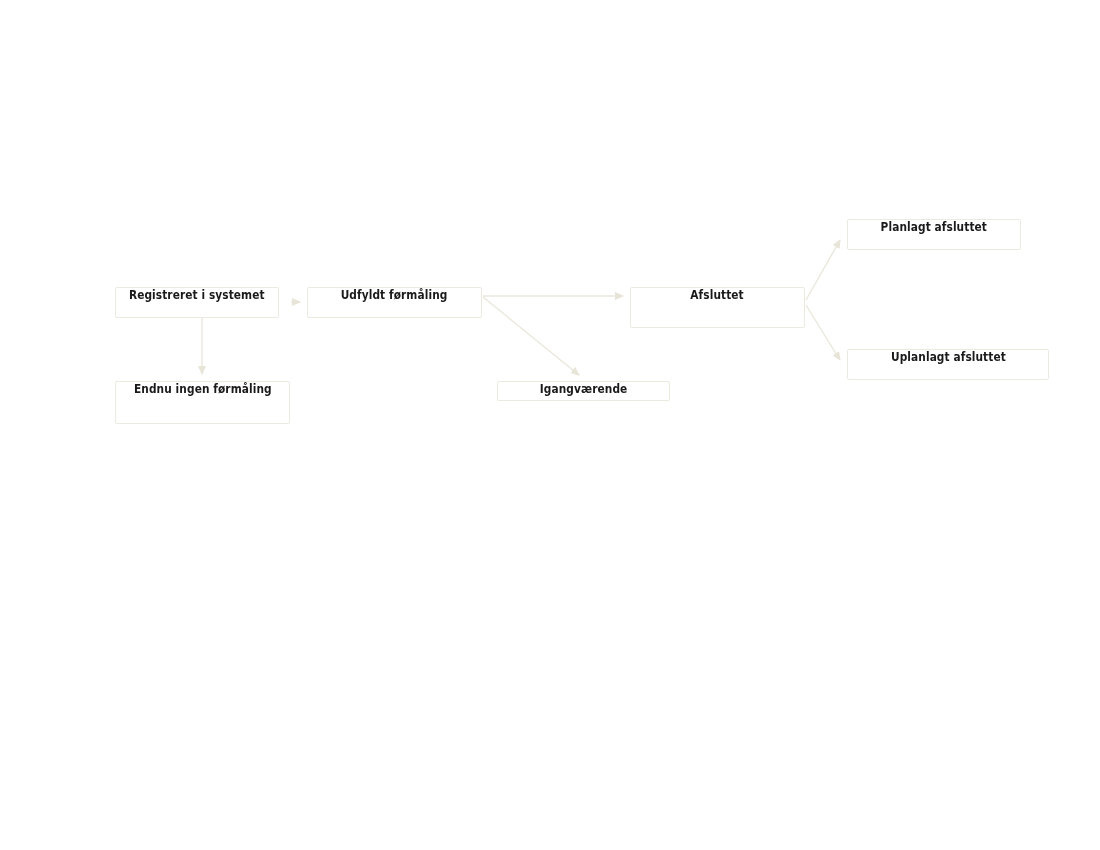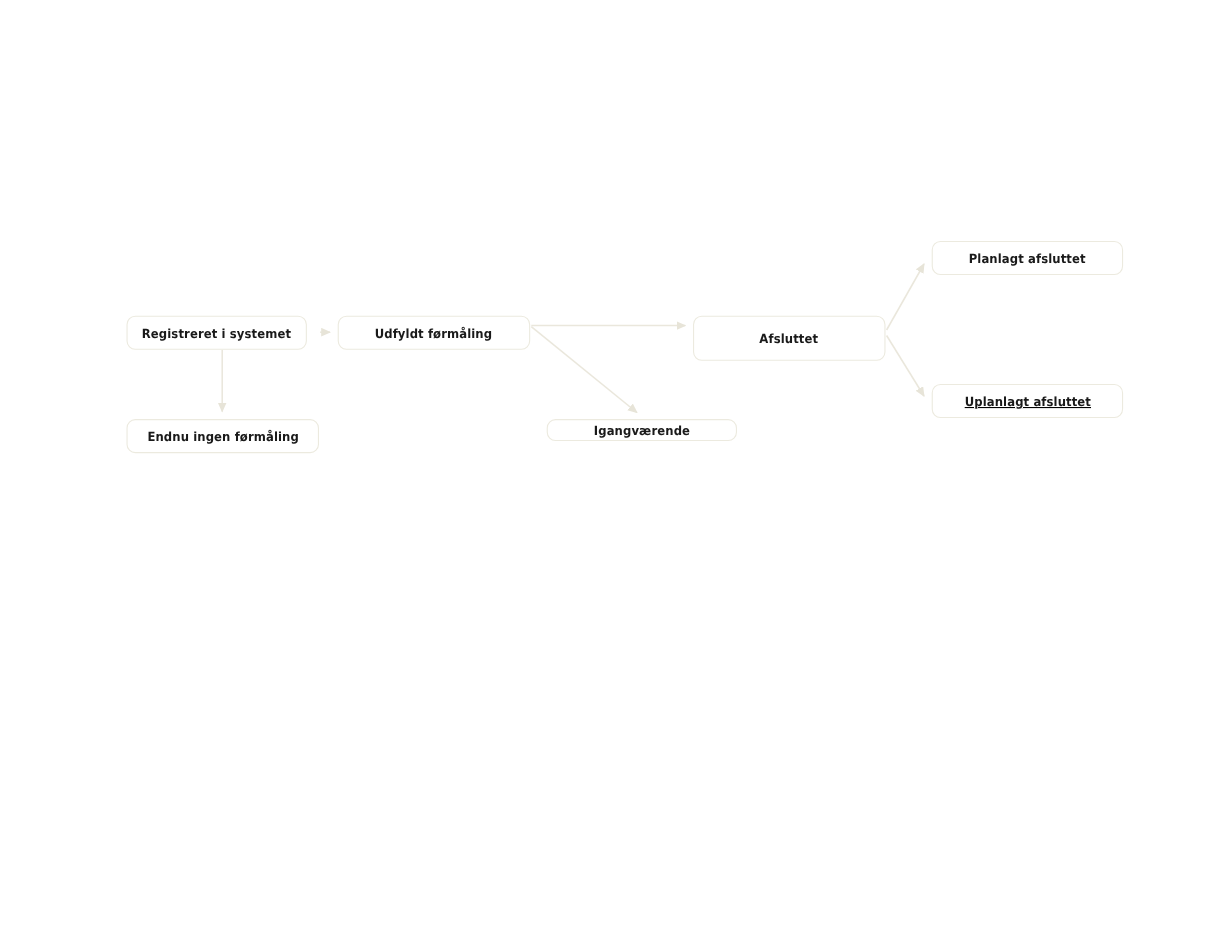--- a/index.html
+++ b/index.html
@@ -28,23 +28,23 @@
     top: 0;
     width: 1100px;
     height: 850px;
     pointer-events: none;
   }
   .node {
     position: absolute;
     box-sizing: border-box;
     background: #ffffff;
     border: 1px solid #eceadf;
-    border-radius: 8px;
+    border-radius: 2px;
     display: flex;
-    align-items: center;
+    align-items: flex-start;
     justify-content: center;
     box-shadow: 0 0 0 0 rgba(0,0,0,0);
   }
   .node-label {
     font-family: "DejaVu Sans", sans-serif;
     font-size: 11.5px;
     font-weight: 600;
     color: #1a1a1a;
     letter-spacing: 0.1px;
     white-space: nowrap;
@@ -77,27 +77,27 @@
   <div id="node-layer">
       <div class="node" style="left: 115px; top: 287px; width: 164px; height: 31px; background: rgb(255, 255, 255); border-color: rgb(236, 234, 223);">
         <span class="node-label" style="color: rgb(26, 26, 26);">Registreret i systemet</span>
       </div>
       <div class="node" style="left: 307px; top: 287px; width: 175px; height: 31px; background: rgb(255, 255, 255); border-color: rgb(236, 234, 223);">
         <span class="node-label" style="color: rgb(26, 26, 26);">Udfyldt førmåling</span>
       </div>
       <div class="node" style="left: 630px; top: 287px; width: 175px; height: 41px; background: rgb(255, 255, 255); border-color: rgb(236, 234, 223);">
         <span class="node-label" style="color: rgb(26, 26, 26);">Afsluttet</span>
       </div>
-      <div class="node" style="left: 115px; top: 381px; width: 175px; height: 31px; background: rgb(255, 255, 255); border-color: rgb(236, 234, 223);">
+      <div class="node" style="left: 115px; top: 381px; width: 175px; height: 43px; background: rgb(255, 255, 255); border-color: rgb(236, 234, 223);">
         <span class="node-label" style="color: rgb(26, 26, 26);">Endnu ingen førmåling</span>
       </div>
       <div class="node" style="left: 497px; top: 381px; width: 173px; height: 20px; background: rgb(255, 255, 255); border-color: rgb(236, 234, 223);">
         <span class="node-label" style="color: rgb(26, 26, 26);">Igangværende</span>
       </div>
       <div class="node" style="left: 847px; top: 219px; width: 174px; height: 31px; background: rgb(255, 255, 255); border-color: rgb(236, 234, 223);">
         <span class="node-label" style="color: rgb(26, 26, 26);">Planlagt afsluttet</span>
       </div>
-      <div class="node" style="left: 847px; top: 349px; width: 174px; height: 31px; background: rgb(255, 255, 255); border-color: rgb(236, 234, 223); text-decoration: underline;">
+      <div class="node" style="left: 847px; top: 349px; width: 202px; height: 31px; background: rgb(255, 255, 255); border-color: rgb(236, 234, 223);">
         <span class="node-label" style="color: rgb(26, 26, 26);">Uplanlagt afsluttet</span>
       </div>
     </div>
 
 </div>
 
 </body></html>

